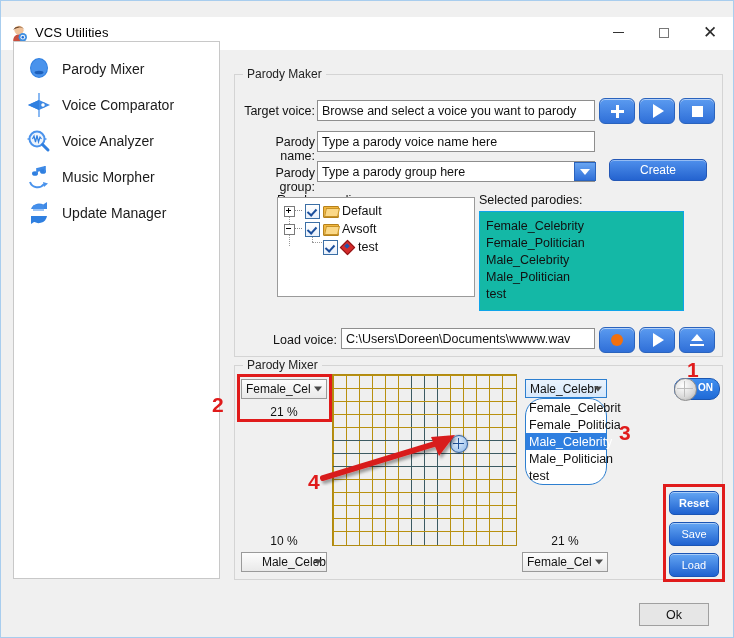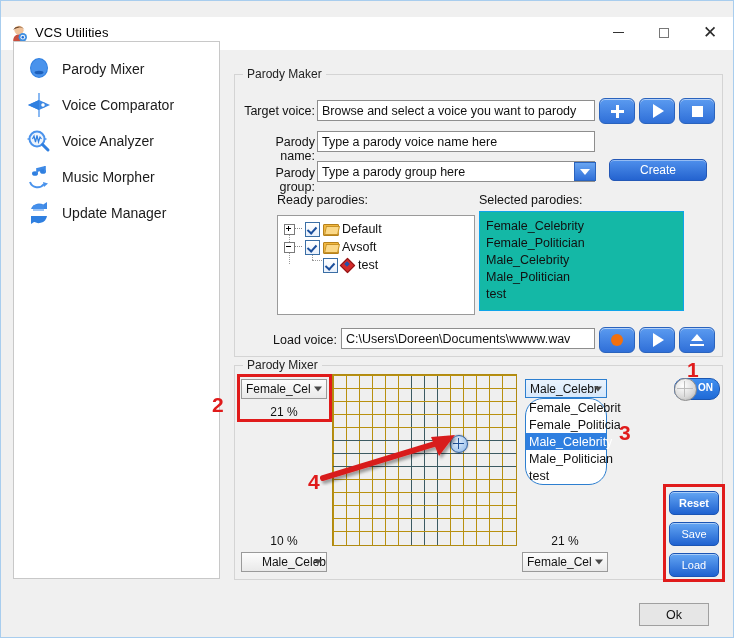--- a/index.html
+++ b/index.html
@@ -259,21 +259,21 @@
   <div class="txt" style="left:316px;top:130px;width:278px;height:21px;">Type a parody voice name here</div>
 
   <div class="lbl" style="left:238px;top:165px;width:76px;">Parody group:</div>
   <div class="txt" style="left:316px;top:160px;width:278px;height:21px;">Type a parody group here</div>
   <div class="combo-blue-arrow" style="left:573px;top:161px;height:19px;">
     <i></i>
   </div>
   <div class="createbtn" style="left:608px;top:158px;width:96px;height:20px;">Create</div>
 
   <div class="lbl" style="left:276px;top:192px;width:120px;text-align:left;">Ready parodies:</div>
-  <div class="treebox" style="left:276px;top:214px;width:198px;height:100px;text-align:right;">
+  <div class="treebox" style="left:276px;top:196px;width:198px;height:100px;text-align:right;">
     <div class="tree-vline" style="left:11px;top:17px;height:31px;"></div>
     <div class="tree-vline" style="left:34px;top:30px;height:14px;"></div>
     <div class="tree-hline" style="left:34px;top:44px;width:10px;"></div>
 
     <div class="trow" style="left:6px;top:4px;">
       <span class="expander plus"></span>
       <span class="dots"></span>
       <span class="cbx"></span>
       <span class="folder"></span>
       <span>Default</span>

